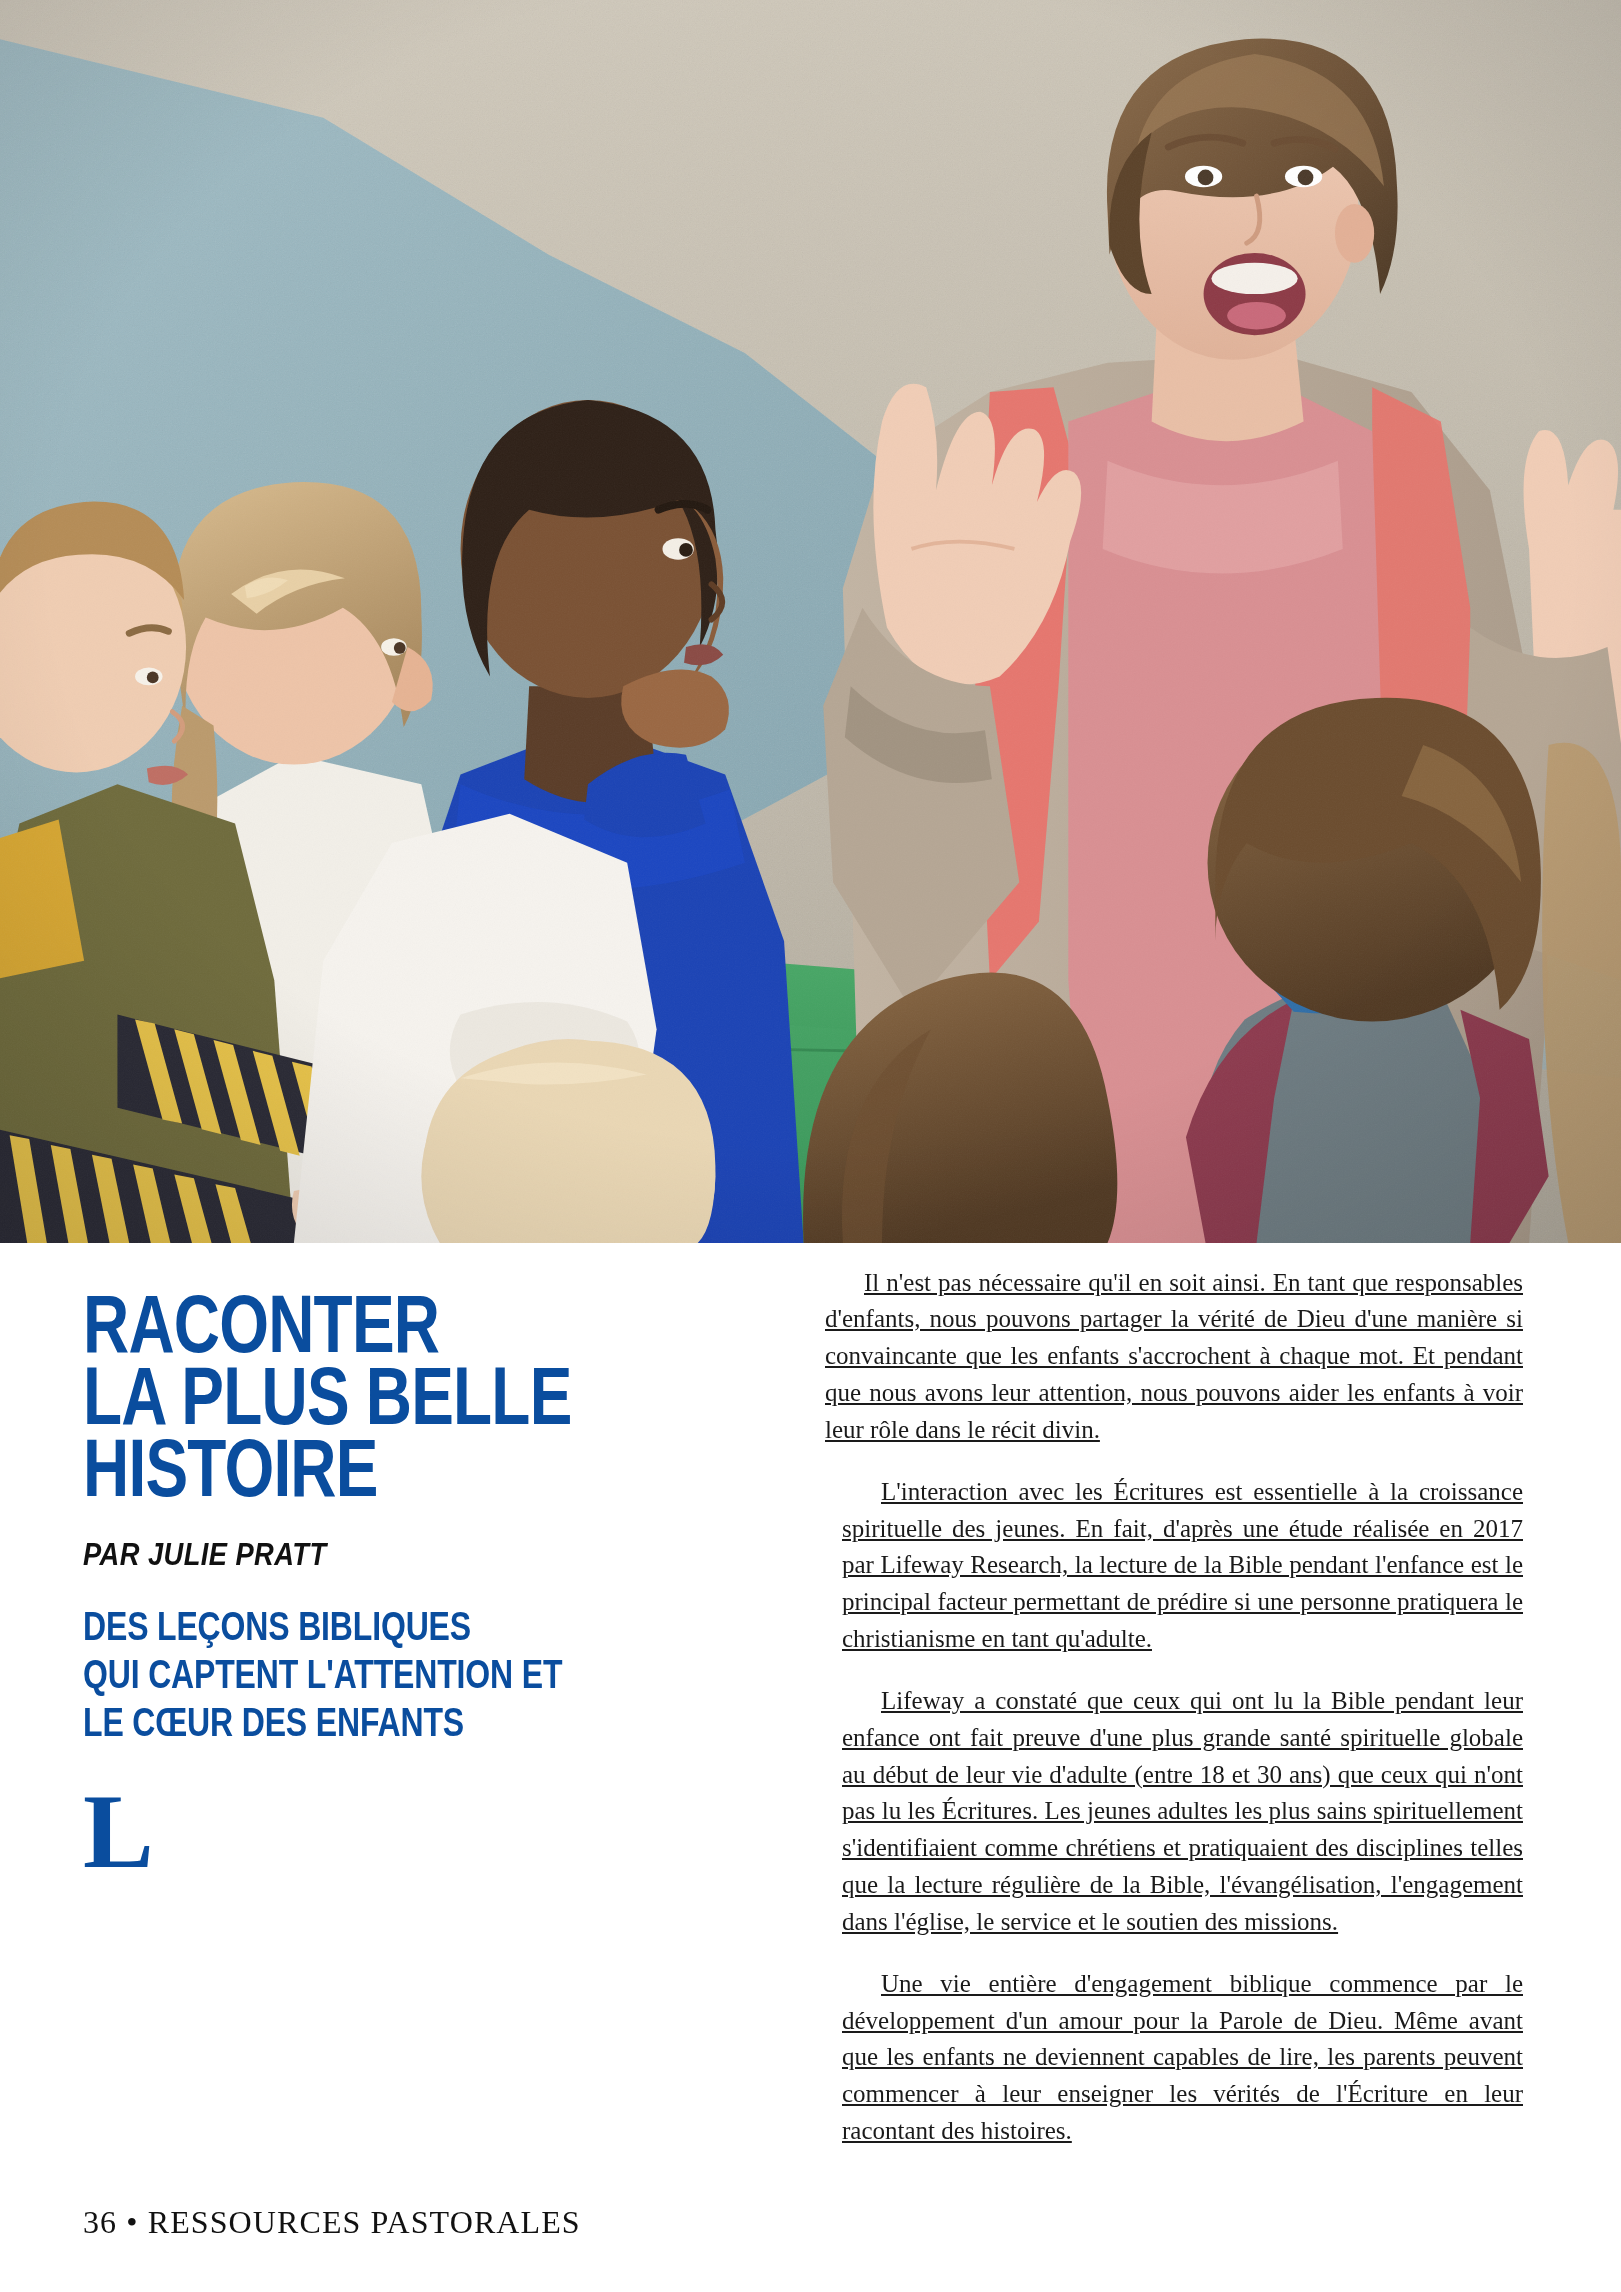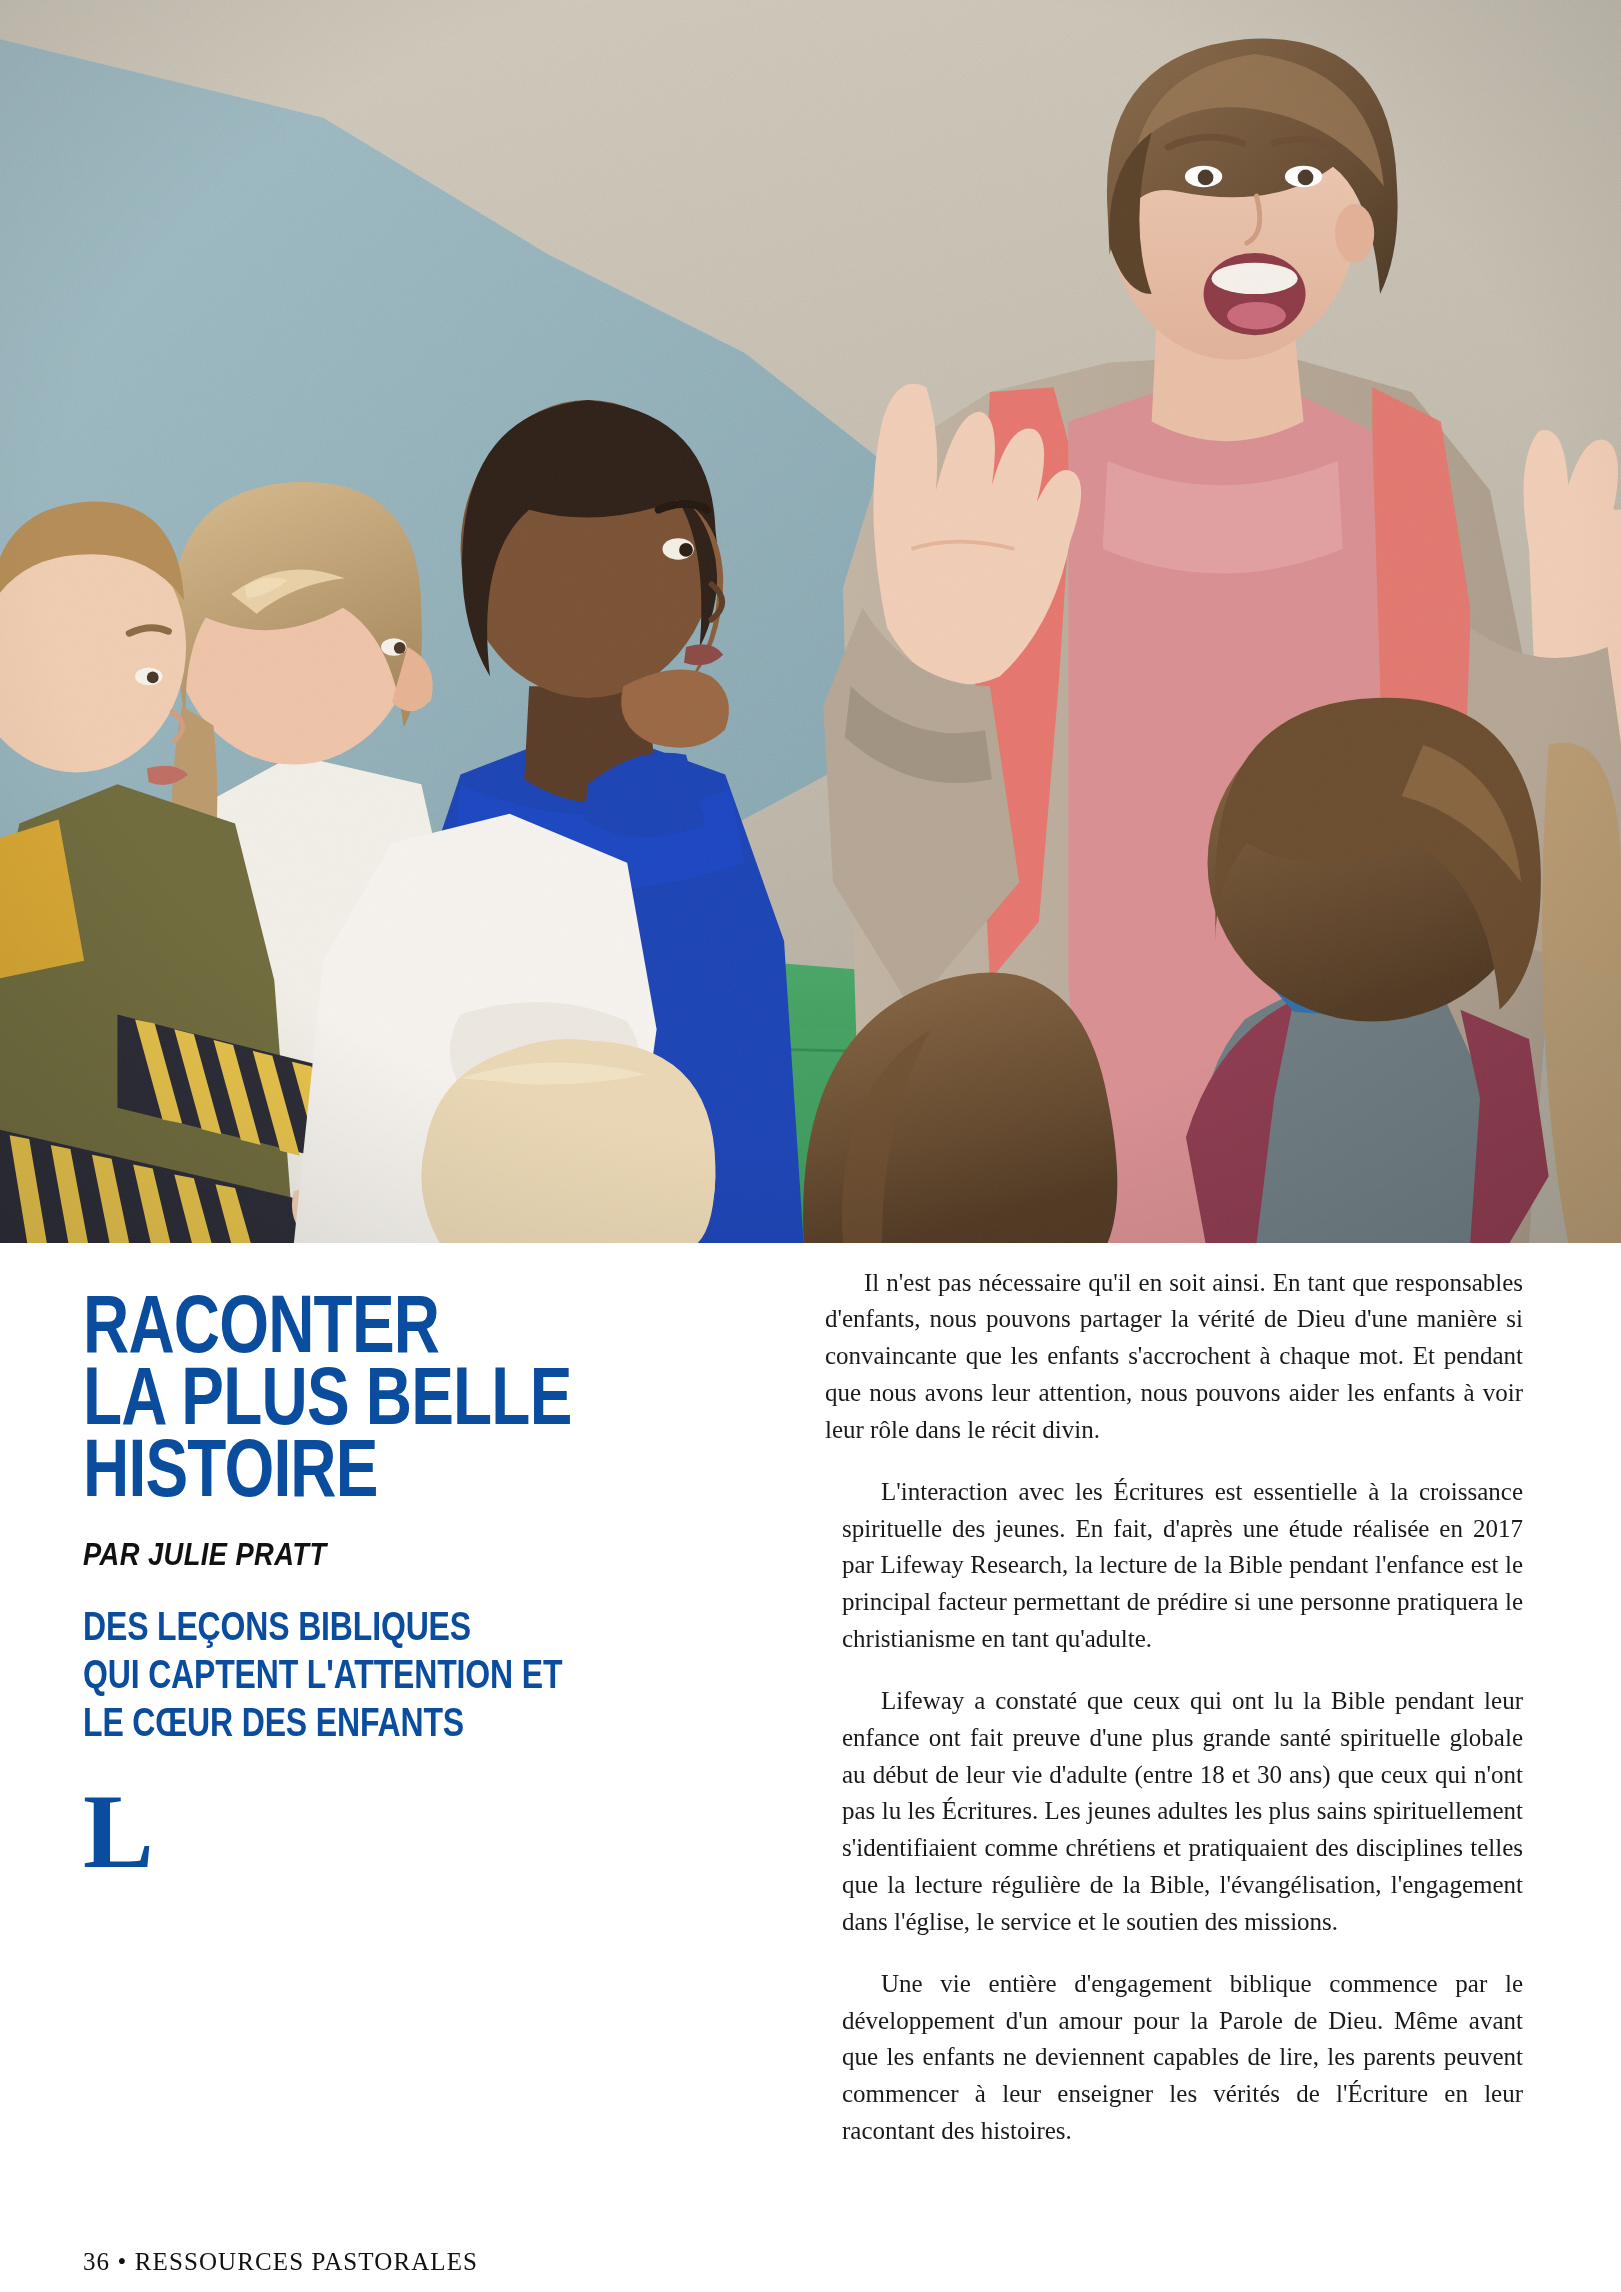--- a/index.html
+++ b/index.html
@@ -101,20 +101,21 @@
   .deck .deck-line { display: block; white-space: nowrap; }
 
   
   .body-text {
     font-family: "Liberation Serif", serif;
     font-size: 25px;
     line-height: 1.47;
     color: #1a1a1a;
     text-align: justify;
     margin: 0;
+    text-decoration: underline;
   }
   .col-left .body-text {
     padding-top: 39px;
   }
   .body-text + .body-text {
     margin-top: 25.5px;
     margin-left: 17px;
   }
   .body-text.indent { text-indent: 39px; }
 
@@ -131,24 +132,23 @@
     margin: 5.9px 15.7px 0 0;
     letter-spacing: 0;
   }
 
   
   .footer {
     position: absolute;
     left: 81px;
     top: 961px;
     font-family: "Liberation Serif", serif;
-    font-size: 25px;
+    font-size: 32px;
     letter-spacing: 1.1px;
     color: #111111;
-    margin-top: 44px;
   }
 </style>
 </head>
 <body>
 
 <div class="hero-photo">
   <svg viewBox="0 0 1654 1268" preserveAspectRatio="xMidYMid slice">
     <defs>
       <linearGradient id="gPave" x1="0" y1="0" x2="0.35" y2="1">
         <stop offset="0%" stop-color="#d2cbbd"></stop>

